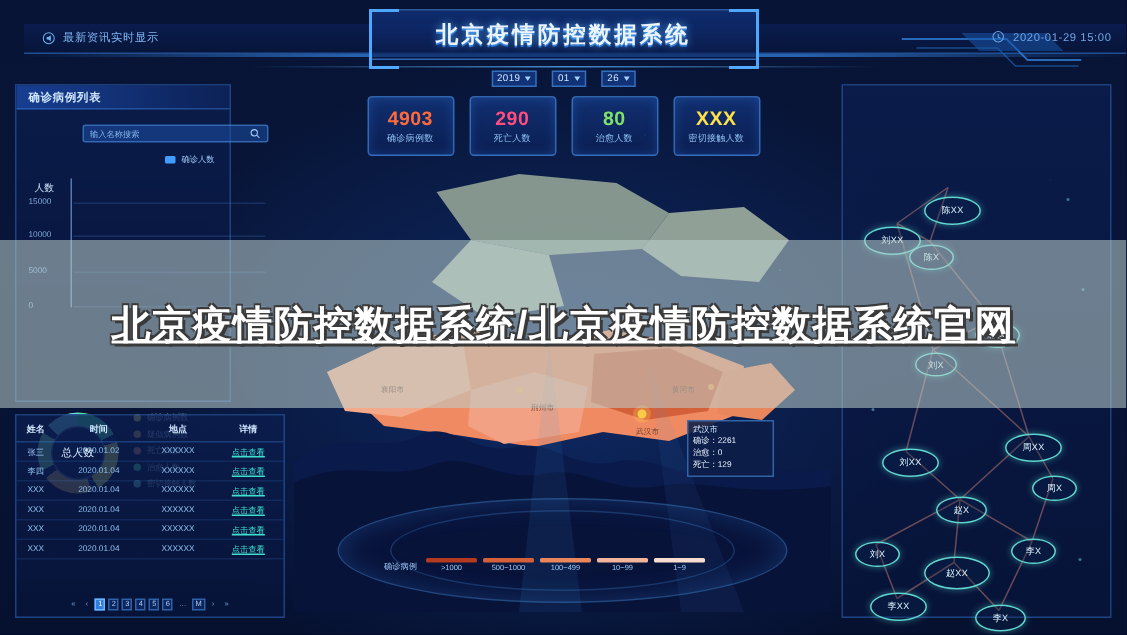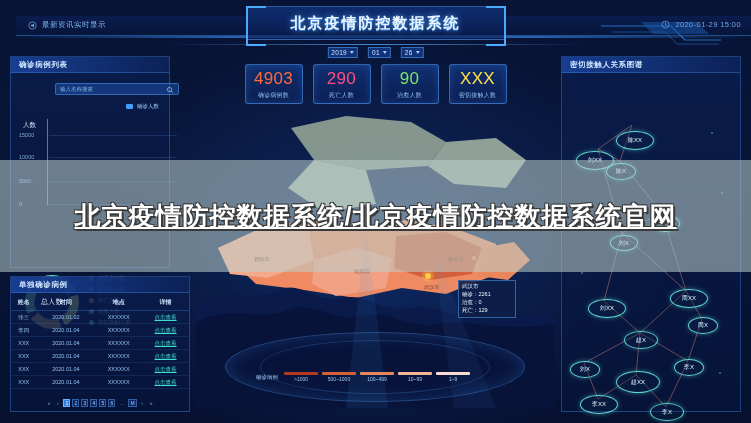--- a/index.html
+++ b/index.html
@@ -106,37 +106,37 @@
   }
   .kpi {
     width: 58px; height: 40px;
     display: flex; flex-direction: column; align-items: center; justify-content: center;
     gap: 2px;
     background: linear-gradient(180deg, rgba(20,56,130,.75), rgba(12,32,88,.7));
     border: 1px solid rgba(80,160,250,.55);
     border-radius: 3px;
     box-shadow: inset 0 0 8px rgba(60,140,255,.25);
   }
-  .kpi .num { font-size: 17px; font-weight: normal; letter-spacing: .3px; }
+  .kpi .num { font-size: 13px; font-weight: bold; letter-spacing: .3px; }
   .kpi .lbl { font-size: 6px; color: #8fc0f5; letter-spacing: .2px; }
   
   .panel {
     position: absolute;
     background: linear-gradient(180deg, rgba(11,29,78,.82) 0%, rgba(7,20,58,.82) 100%);
     border: 1px solid rgba(60,130,220,.40);
   }
   .panel-head {
     height: 16px;
     background: linear-gradient(90deg, rgba(24,64,150,.95) 0%, rgba(14,38,96,.55) 100%);
     border-bottom: 1px solid rgba(70,150,240,.35);
     display: flex; align-items: center; padding-left: 8px;
   }
   .panel-head .t { font-size: 7.5px; color: #cfe6ff; letter-spacing: .6px; font-weight: bold; }
   
-  #panel-confirmed { left: 10px; top: 56px; width: 160px; height: 212px; }
+  #panel-confirmed { left: 10px; top: 56px; width: 144px; height: 212px; }
   .searchbox {
     position: absolute; left: 44px; top: 26px; width: 124px; height: 12px;
     background: rgba(30,78,165,.55);
     border: 1px solid rgba(90,170,255,.45);
     border-radius: 2px;
     display: flex; align-items: center; padding: 0 4px;
   }
   .searchbox .ph { font-size: 5.5px; color: #82b3e8; flex: 1; }
   .legend-row {
     position: absolute; right: 10px; top: 46px;
@@ -300,21 +300,21 @@
   <div class="kpis" id="kpis">
       <div class="kpi">
         <span class="num" style="color: rgb(255, 106, 61);">4903</span>
         <span class="lbl">确诊病例数</span>
       </div>
       <div class="kpi">
         <span class="num" style="color: rgb(255, 77, 126);">290</span>
         <span class="lbl">死亡人数</span>
       </div>
       <div class="kpi">
-        <span class="num" style="color: rgb(127, 224, 106);">90</span>
+        <span class="num" style="color: rgb(127, 224, 106);">80</span>
         <span class="lbl">治愈人数</span>
       </div>
       <div class="kpi">
         <span class="num" style="color: rgb(255, 225, 74);">XXX</span>
         <span class="lbl">密切接触人数</span>
       </div>
     </div>
 
   <div class="mapwrap">
     <svg width="358" height="300" viewBox="0 0 358 300">
@@ -443,23 +443,20 @@
           <span class="tx">治愈人数</span>
         </div>
         <div class="dl-item">
           <span class="dot" style="background: rgb(111, 217, 232);"></span>
           <span class="tx">密切接触人数</span>
         </div>
       </div>
   </div>
 
   <div class="panel" id="panel-cases">
-    <div class="panel-head">
-      <span class="t">单独确诊病例</span>
-    </div>
     <table class="cases">
       <thead>
           <tr id="cases-head">
             <th>姓名</th>
             <th>时间</th>
             <th>地点</th>
             <th>详情</th>
           </tr>
         </thead>
       <tbody id="cases-body">
@@ -511,23 +508,20 @@
         <span class="pg">5</span>
         <span class="pg">6</span>
         <span class="pg nav">…</span>
         <span class="pg">M</span>
         <span class="pg nav">›</span>
         <span class="pg nav">»</span>
       </div>
   </div>
 
   <div class="panel" id="panel-graph">
-    <div class="panel-head">
-      <span class="t">密切接触人关系图谱</span>
-    </div>
     <svg width="180" height="340" style="position:absolute;left:0;top:16px">
       <g stroke="#e08a78" stroke-width="1" opacity=".45" fill="none">
         <path d="M70 52 L36 76"></path>
           <path d="M70 52 L58 88"></path>
           <path d="M36 76 L58 88"></path>
         <path d="M58 88 L100 140"></path>
           <path d="M36 76 L60 160"></path>
           <path d="M100 140 L60 160"></path>
         <path d="M60 160 L124 218"></path>
           <path d="M100 140 L124 218"></path>

